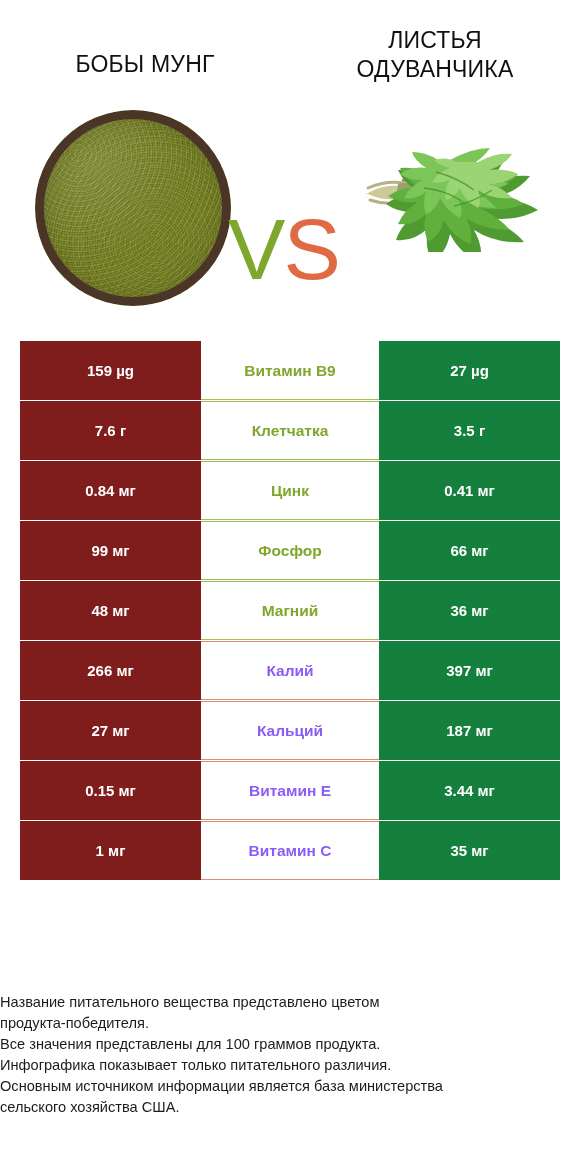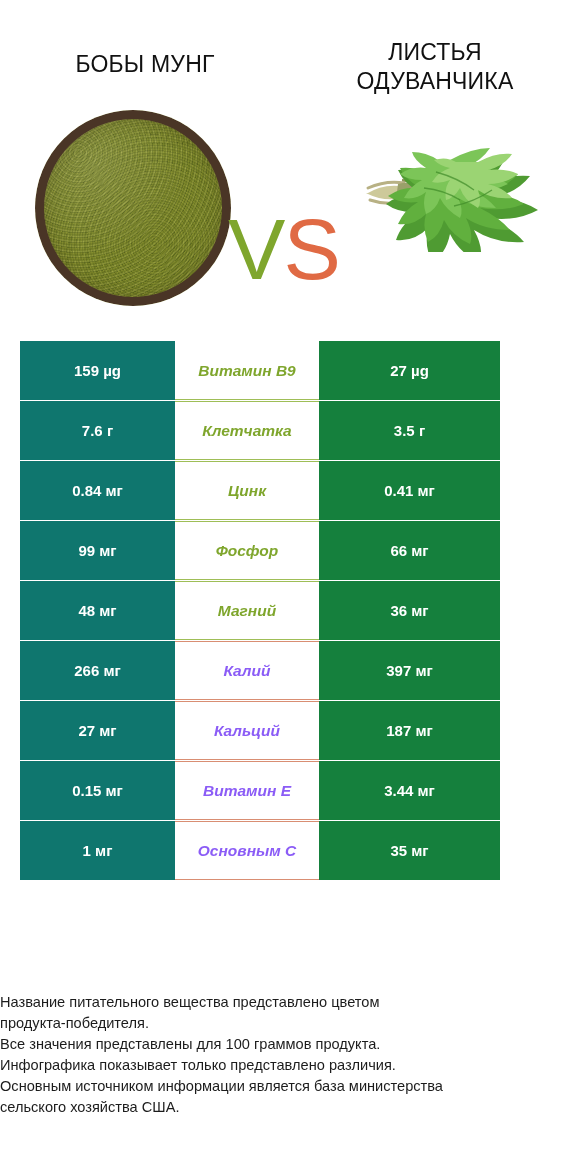--- a/index.html
+++ b/index.html
@@ -22,21 +22,21 @@
     width: 580px;
     height: 100px;
     align-items: flex-start;
   }
   .title-col {
     width: 290px;
     text-align: center;
     padding-top: 50px;
     box-sizing: border-box;
   }
-  .title-col.right { padding-top: 38px; }
+  .title-col.right { padding-top: 26px; }
   .prod-title {
     font-size: 23px;
     letter-spacing: .2px;
     line-height: 1.24;
     font-weight: 400;
     color: #111111;
     white-space: pre-line;
   }
 
   
@@ -108,31 +108,30 @@
   }
   .cell {
     display: flex;
     align-items: center;
     justify-content: center;
     box-sizing: border-box;
     font-size: 15px;
     font-weight: 700;
   }
   .cell.left {
-    width: 155px;
-    background: #0f766e;
+    width: 181px;
+    background: #7f1d1d;
     color: #ffffff;
   }
   .cell.mid {
-    width: 144px;
+    width: 178px;
     background: #ffffff;
     font-size: 15.5px;
     border-top: 1px solid transparent;
     border-bottom: 1px solid transparent;
-    font-style: italic;
   }
   .cell.right {
     width: 181px;
     background: #15803d;
     color: #ffffff;
   }
   .row.green .cell.mid {
     color: #7FA62D;
     border-top-color: #9fbe57;
     border-bottom-color: #9fbe57;
@@ -231,25 +230,25 @@
       <div class="cell mid">Кальций</div>
       <div class="cell right">187 мг</div>
     </div>
     <div class="row orange">
       <div class="cell left">0.15 мг</div>
       <div class="cell mid">Витамин E</div>
       <div class="cell right">3.44 мг</div>
     </div>
     <div class="row orange">
       <div class="cell left">1 мг</div>
-      <div class="cell mid">Основным C</div>
+      <div class="cell mid">Витамин C</div>
       <div class="cell right">35 мг</div>
     </div>
   </div>
 
 <div class="footnote">
   <div>Название питательного вещества представлено цветом
 продукта-победителя.</div>
   <div>Все значения представлены для 100 граммов продукта.</div>
-  <div>Инфографика показывает только представлено различия.</div>
+  <div>Инфографика показывает только питательного различия.</div>
   <div>Основным источником информации является база министерства
 сельского хозяйства США.</div>
 </div>
 
 </body></html>

